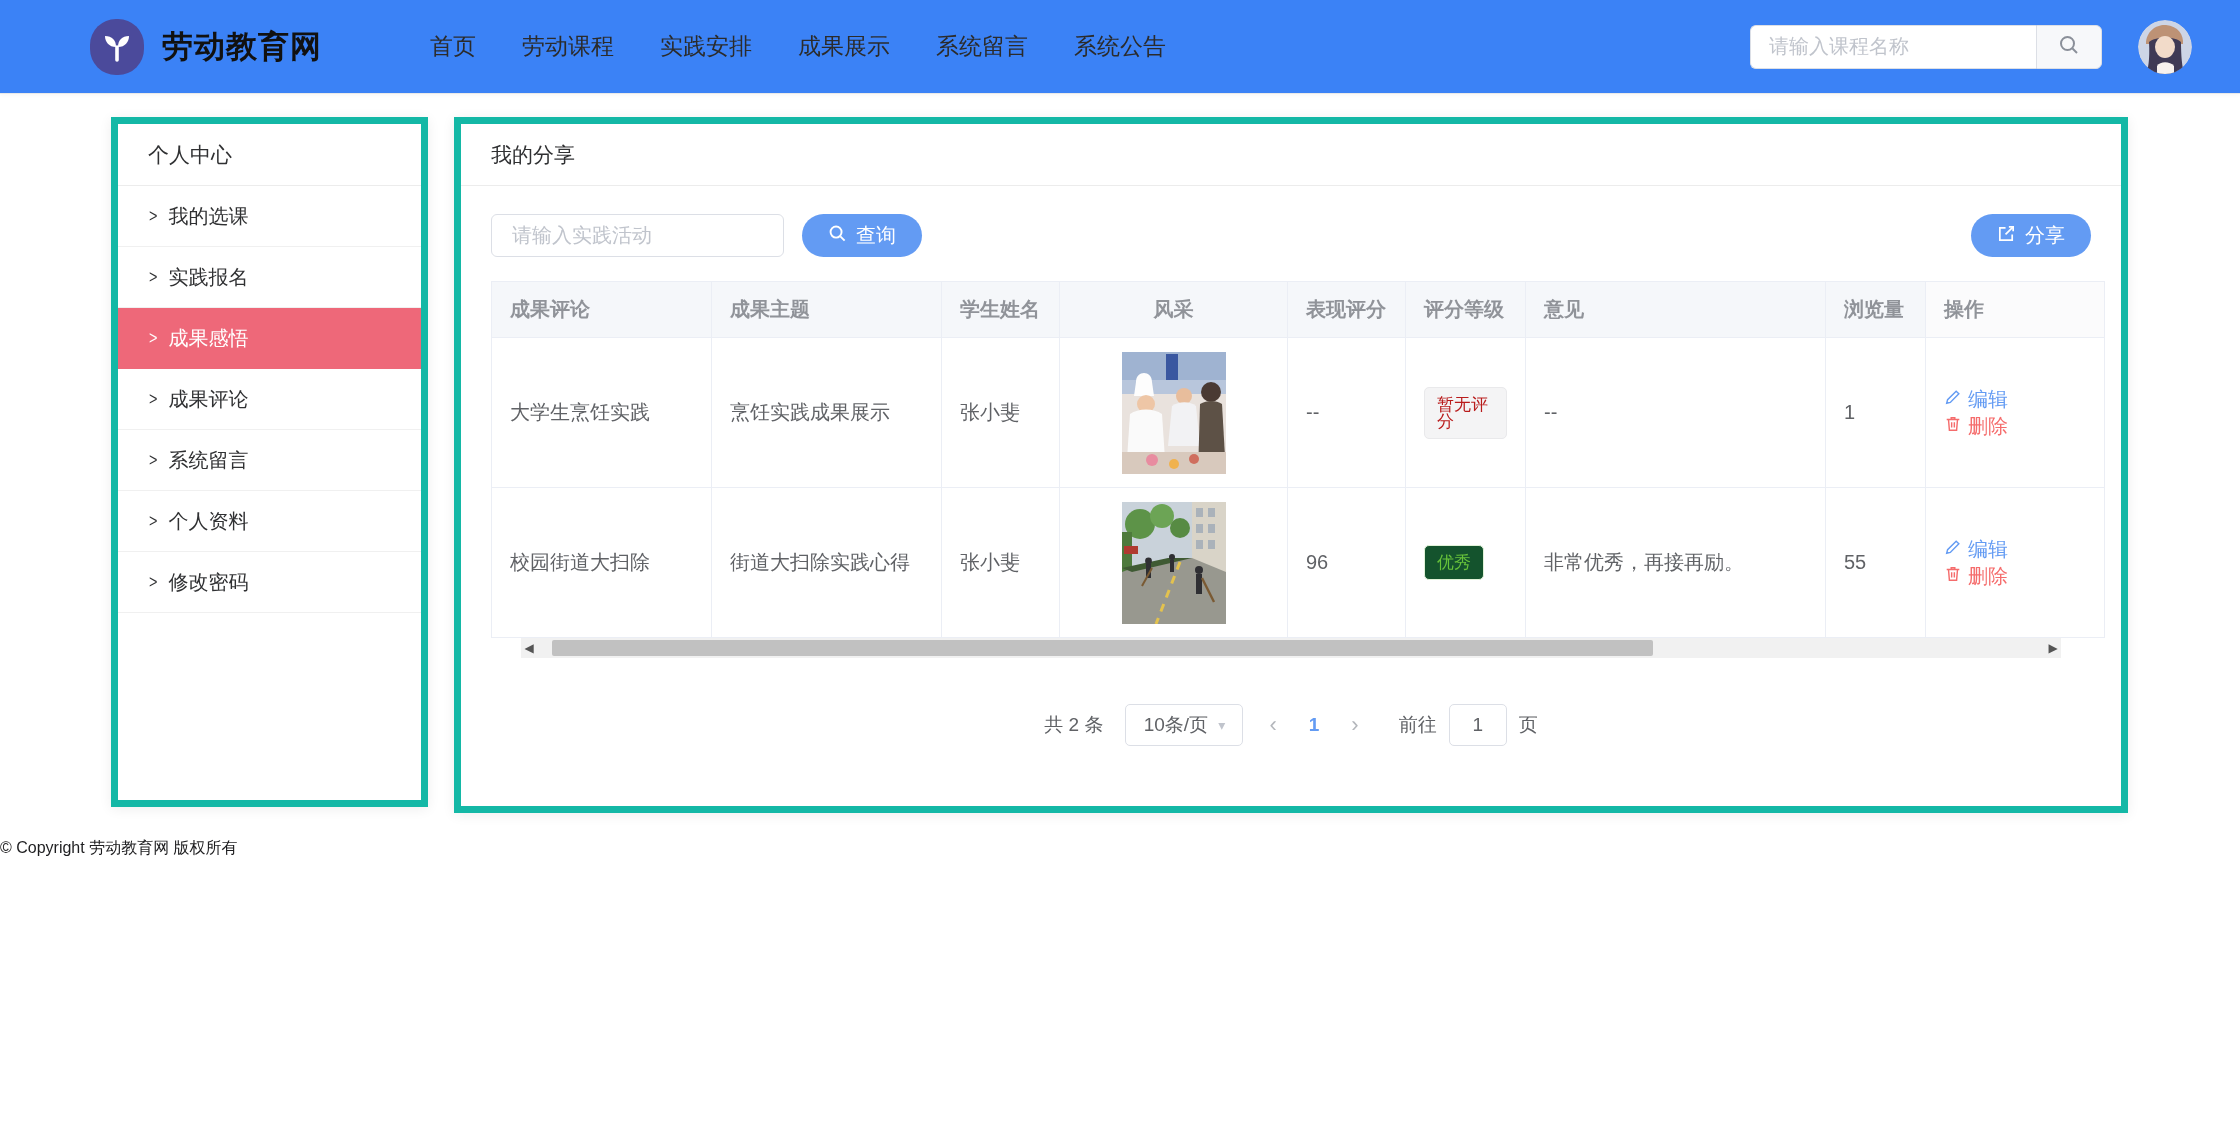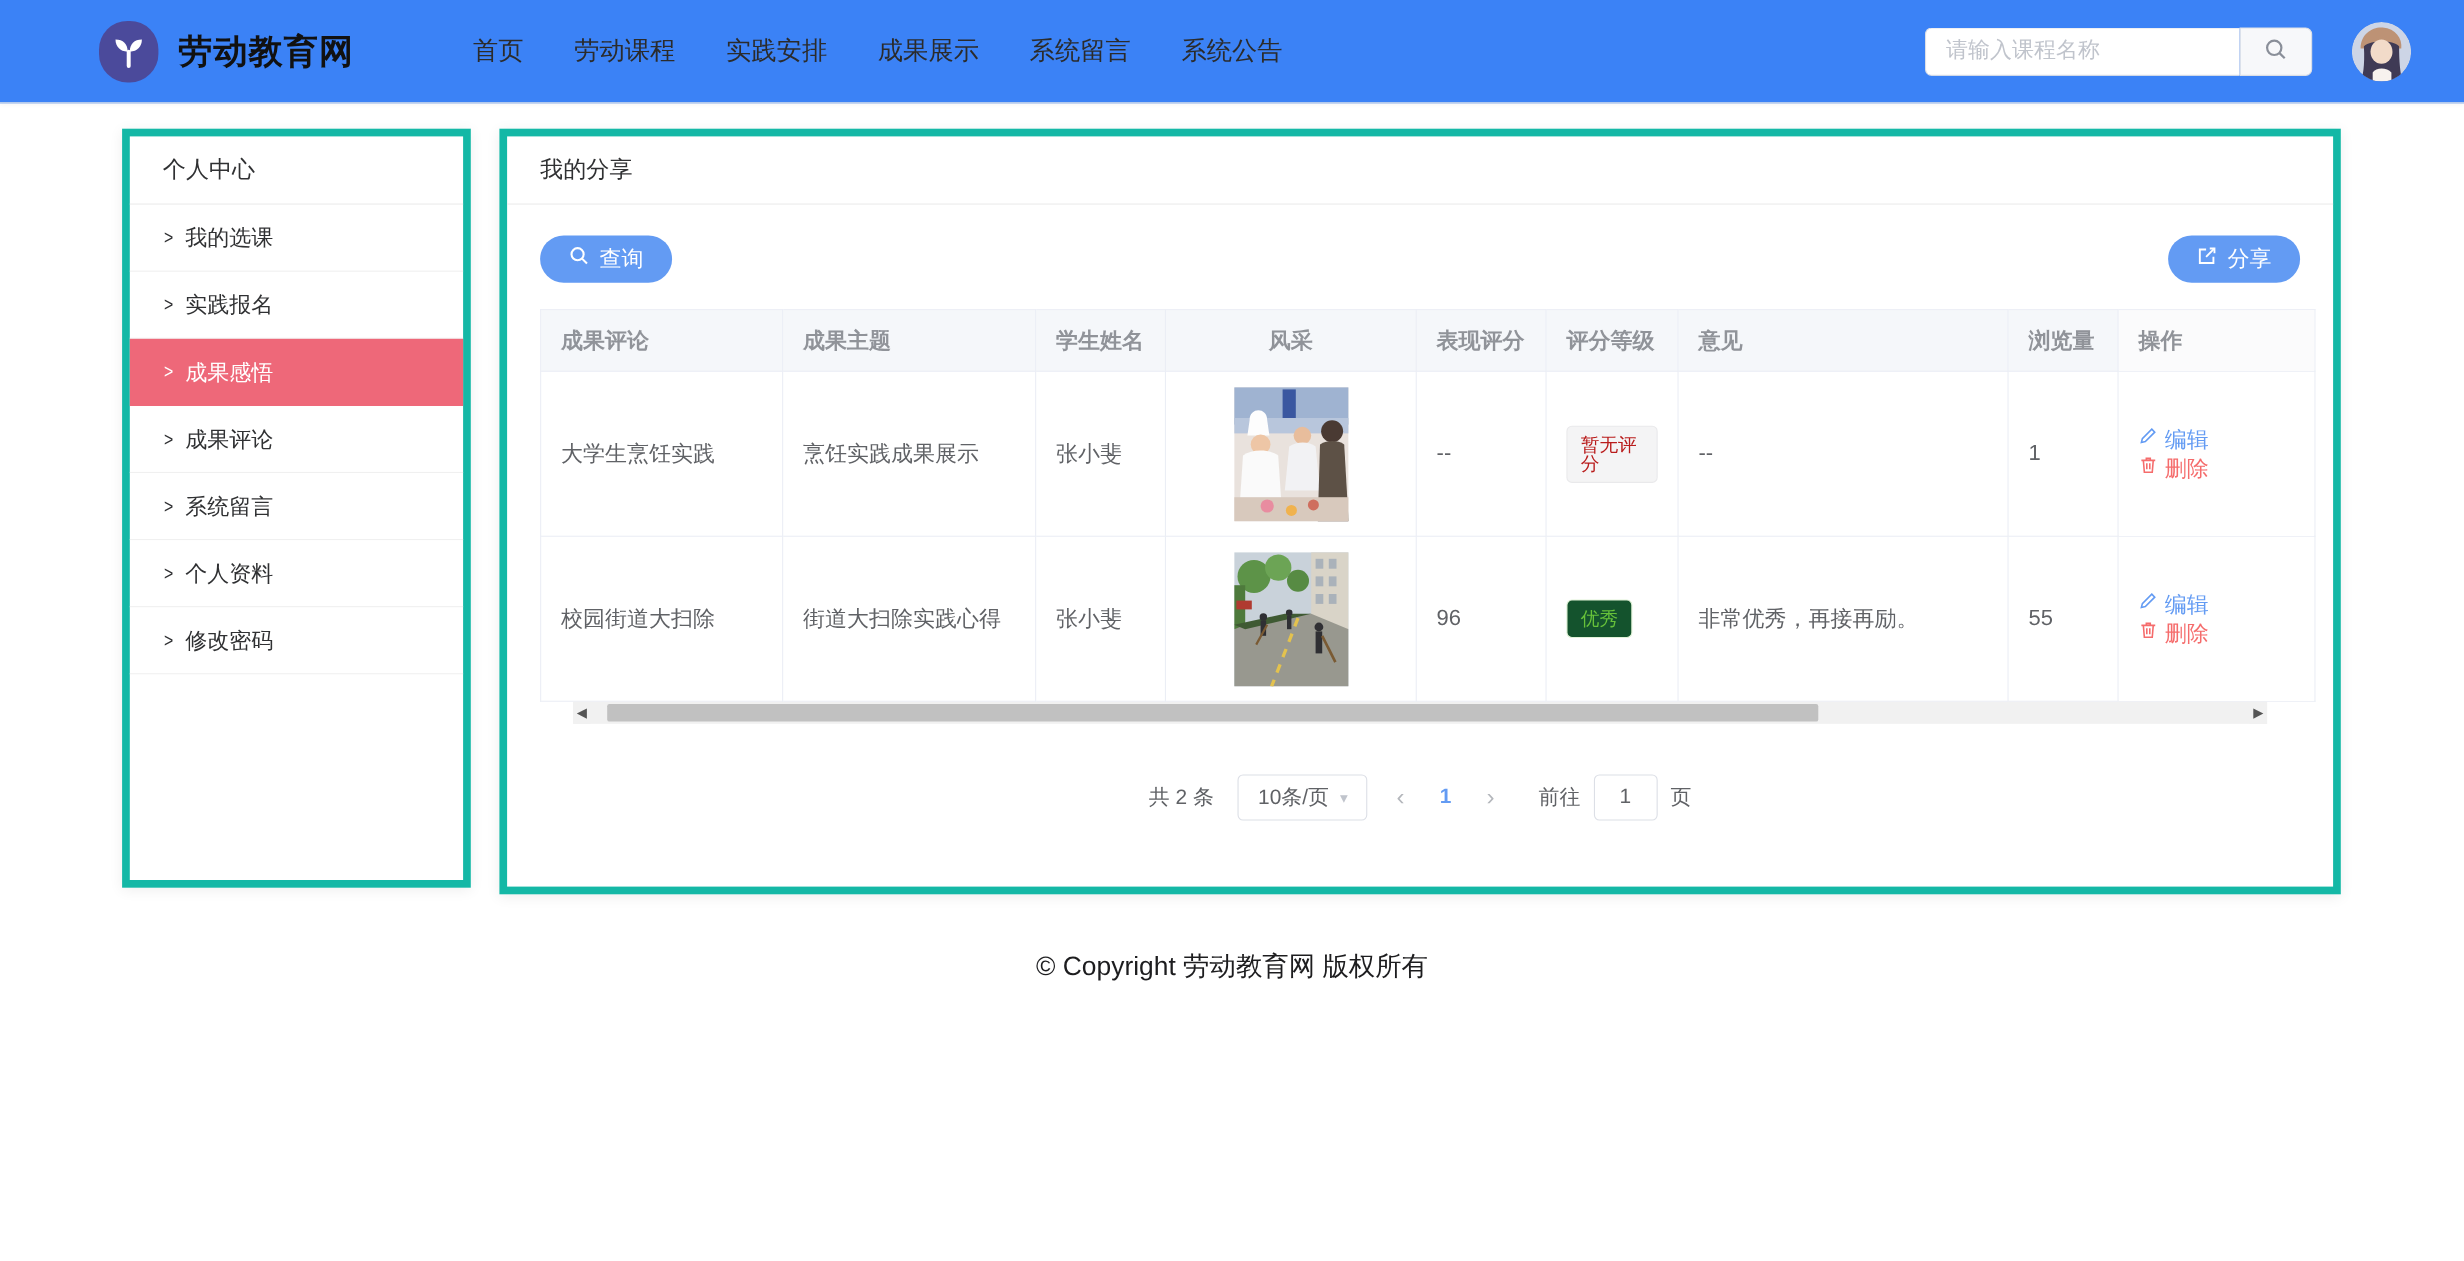--- a/index.html
+++ b/index.html
@@ -83,21 +83,21 @@
   .pg-size { width:118px; height:42px; border:1px solid #dcdfe6; border-radius:5px;
     display:flex; align-items:center; justify-content:center; gap:10px; color:#606266; cursor:pointer; }
   .pg-size .chev { color:#c0c4cc; font-size:14px; }
   .pg-arrow { color:#b4b7bc; font-size:22px; cursor:pointer; padding:0 8px; }
   .pg-page { color:var(--primary,#639bf3); font-weight:bold; cursor:pointer; padding:0 6px; }
   .pg-goto { display:flex; align-items:center; gap:12px; margin-left:14px; }
   .pg-goto input { width:58px; height:42px; border:1px solid #dcdfe6; border-radius:5px;
     text-align:center; font-size:19px; color:#606266; outline:none; }
 
   
-  .footer { text-align:center; margin-top:49px; font-size:24px; color:#1d1d1f; }
+  .footer { text-align:left; margin-top:25px; font-size:16px; color:#1d1d1f; }
 </style>
 </head>
 <body>
 
 <header class="topbar">
   <div class="brand">
     <span class="logo-badge">
       <svg width="32" height="34" viewBox="0 0 32 34">
         <path d="M16 30 V17" stroke="#fff" stroke-width="3.6" stroke-linecap="round" fill="none"></path>
         <path d="M15 17 C8 17 4 12 4 6 C11 6 15 10 15 17 Z" fill="#fff"></path>
@@ -167,20 +167,21 @@
     <div class="side-item">
       <span class="arr">&gt;</span>
       <span>修改密码</span>
     </div>
   </aside>
 
   <section class="card main-card">
     <div class="card-header">我的分享</div>
 
     <div class="toolbar">
+      <input class="flt" type="text" placeholder="请输入实践活动" style="">
       <button class="btn">
         <span>
           <svg width="19" height="19" viewBox="0 0 20 20" fill="none" stroke="#fff" stroke-width="2">
             <circle cx="8.5" cy="8.5" r="5.8"></circle>
               <path d="M13 13 L17.5 17.5"></path>
           </svg>
         </span>
         <span>查询</span>
       </button>
       <button class="btn btn-share">

